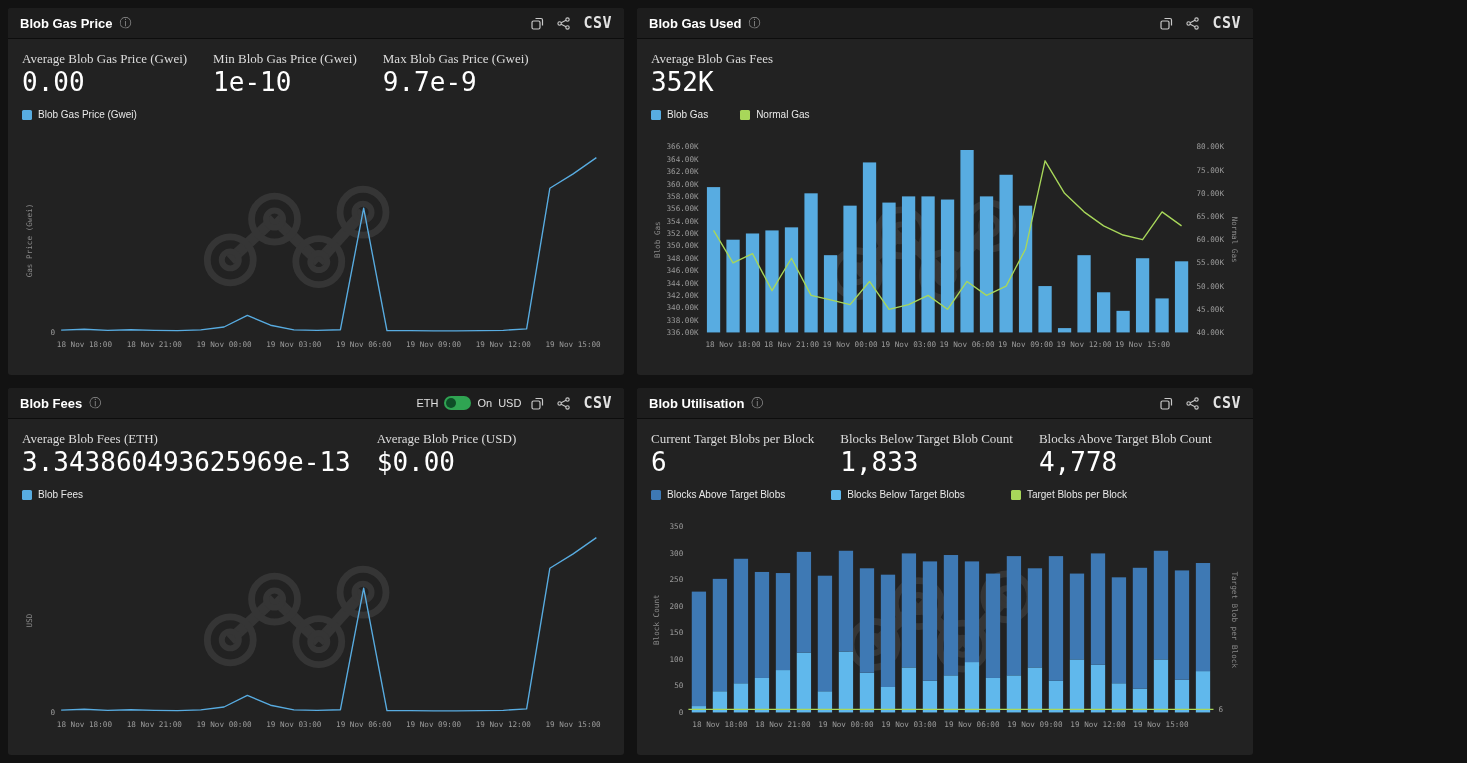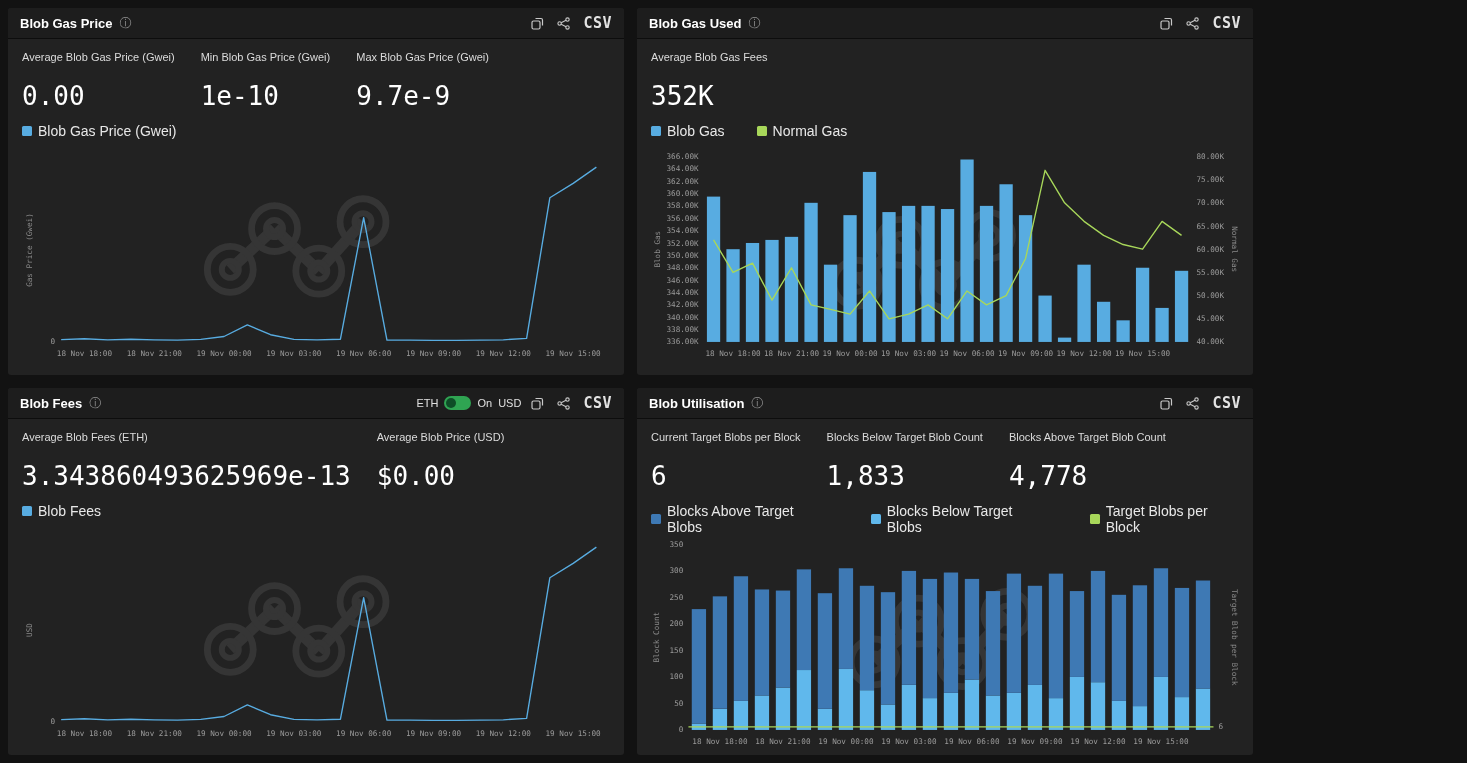--- a/index.html
+++ b/index.html
@@ -16,26 +16,26 @@
   .title-wrap { display:flex; align-items:center; gap:7px; }
   .panel-title { font-size:13px; font-weight:700; color:#ffffff; }
   .info-icon { color:#909090; font-size:12px; line-height:1; cursor:pointer; }
   .header-right { display:flex; align-items:center; gap:4px;justify-content:flex-end; }
   .actions { display:flex; align-items:center; gap:13px; }
   .icon-btn { display:inline-flex; cursor:pointer; }
   .csv-btn { font-family:"DejaVu Sans Mono", monospace; font-size:15px; font-weight:700;
              color:#e2e2e2; letter-spacing:.5px; cursor:pointer; }
   .panel-body { flex:1; min-height:0; display:flex; flex-direction:column; padding:12px 14px 4px; }
   .stats { display:flex; gap:26px; flex:none; }
-  .stat-label { font-size:11px; color:#dcdcdc; white-space:nowrap; }
-  .stat-value { margin-top:18px; font-family:"DejaVu Sans Mono", monospace; font-size:26px;
+  .stat-label { font-size:13px; color:#dcdcdc; white-space:nowrap;font-family:Liberation Serif, serif; }
+  .stat-value { margin-top:0; font-family:"DejaVu Sans Mono", monospace; font-size:26px;
                 color:#ffffff; white-space:nowrap; }
   .legend { display:flex; gap:32px; margin:12px 0 2px; flex:none; }
   .legend-wide { gap:46px; }
-  .legend-item { display:flex; align-items:center; gap:6px; font-size:14px; color:#e8e8e8; cursor:pointer; }
+  .legend-item { display:flex; align-items:center; gap:6px; font-size:10px; color:#e8e8e8; cursor:pointer; }
   .swatch { width:10px; height:10px; border-radius:1.5px; flex:none; display:inline-block; }
   .chart-wrap { flex:1; min-height:0; }
   .chart { width:100%; height:100%; display:block; }
   .toggle-group { display:flex; align-items:center; gap:6px; font-size:11px; color:#e0e0e0; margin-right:6px; }
   .toggle-pill { width:27px; height:14px; border-radius:8px; position:relative; cursor:pointer; background:#2fa452; }
   .toggle-knob { position:absolute; top:2px; left:2px; width:10px; height:10px; border-radius:50%; background:#0e4d27; }
 </style>
 </head>
 <body>
 

